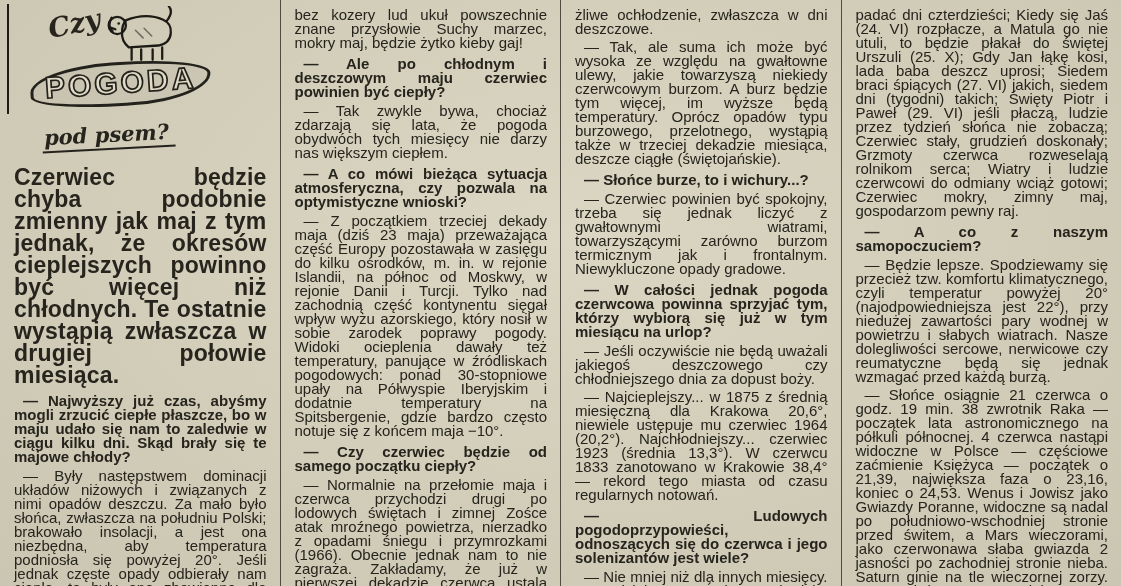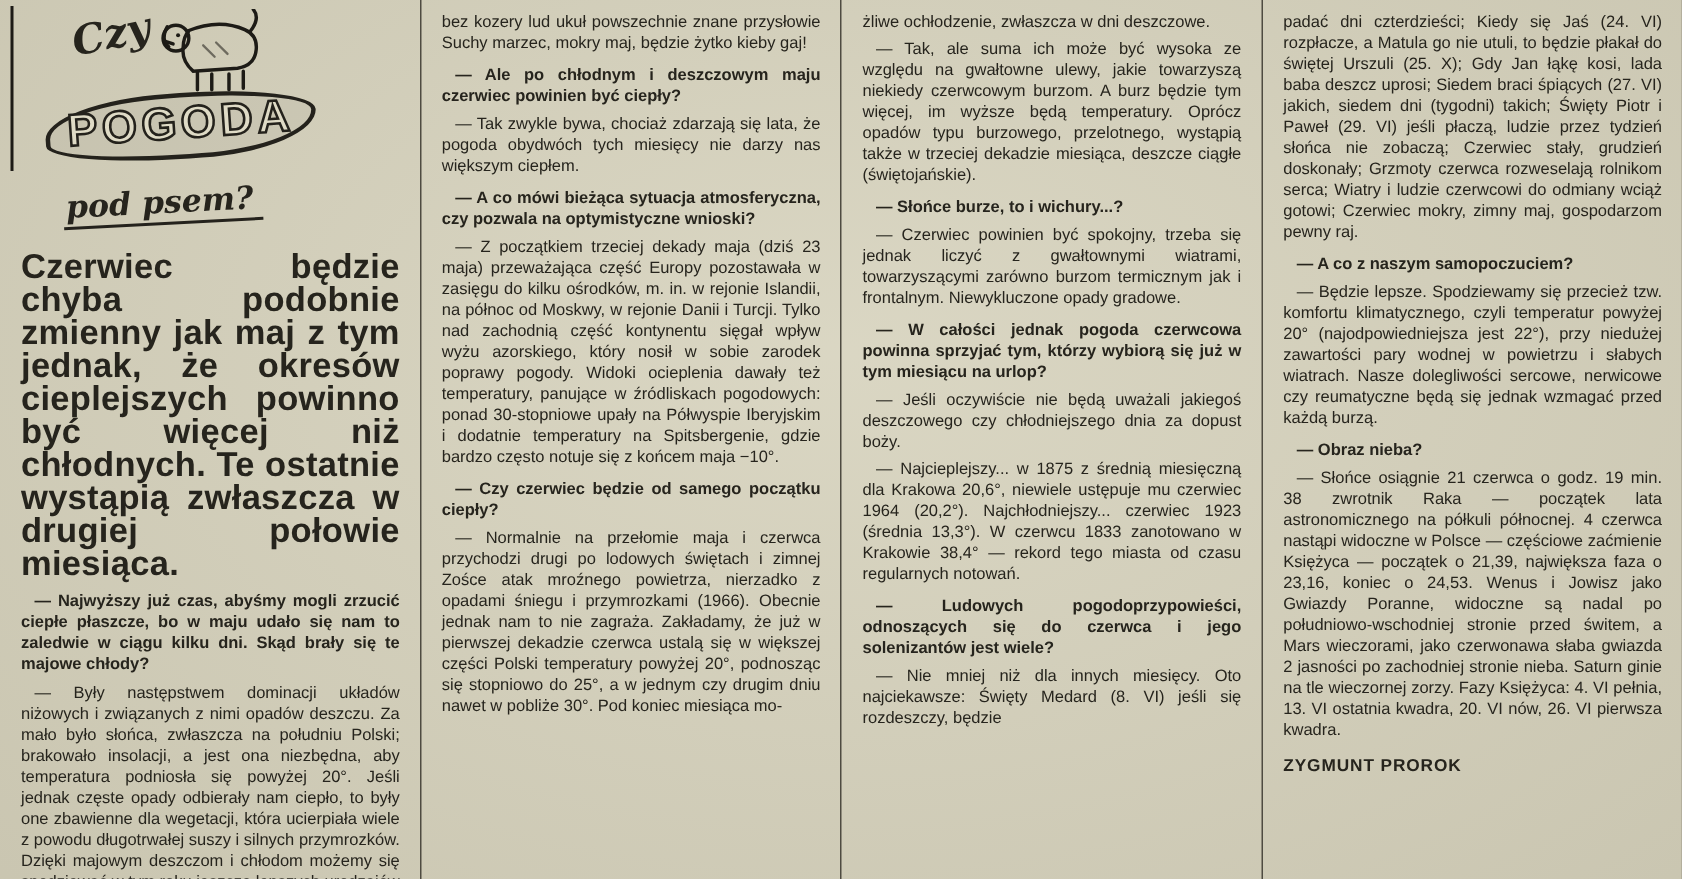--- a/index.html
+++ b/index.html
@@ -18,21 +18,21 @@
     position:absolute; left:7px; top:4px; width:2px; height:110px;
     background:#1d1b16;
   }
   .col {
     flex:1 1 0;
     box-sizing:border-box;
     padding:8px 13px 6px 14px;
     overflow:hidden;
   }
   .col + .col { border-left:1px solid #4e4b41; }
-  p { margin:0 0 4px 0; font-size:11px; line-height:14px; text-align:justify; }
+  p { margin:0 0 4px 0; font-size:15px; line-height:14px; text-align:justify; }
   .q { font-weight:bold; margin-top:7px; margin-bottom:5px; text-indent:9px; }
   .a { text-indent:9px; }
   .cont { text-indent:0; margin-top:0; }
   .lead {
     font-size:23px; line-height:22px; font-weight:bold;
     margin:8px 0 8px 0; letter-spacing:.2px; text-align:justify;
   }
   .sig { font-weight:bold; text-align:left; margin-top:10px; letter-spacing:.6px; font-size:11.5px; }
 
   
@@ -113,17 +113,16 @@
     <p class="a">— Jeśli oczywiście nie będą uważali jakiegoś deszczowego czy chłodniejszego dnia za dopust boży.</p>
     <p class="a">— Najcieplejszy... w 1875 z średnią miesięczną dla Krakowa 20,6°, niewiele ustępuje mu czerwiec 1964 (20,2°). Najchłodniejszy... czerwiec 1923 (średnia 13,3°). W czerwcu 1833 zanotowano w Krakowie 38,4° — rekord tego miasta od czasu regularnych notowań.</p>
     <p class="q">— Ludowych pogodoprzypowieści, odnoszących się do czerwca i jego solenizantów jest wiele?</p>
     <p class="a">— Nie mniej niż dla innych miesięcy. Oto najciekawsze: Święty Medard (8. VI) jeśli się rozdeszczy, będzie</p>
   </div>
 
   <div class="col">
     <p class="a cont">padać dni czterdzieści; Kiedy się Jaś (24. VI) rozpłacze, a Matula go nie utuli, to będzie płakał do świętej Urszuli (25. X); Gdy Jan łąkę kosi, lada baba deszcz uprosi; Siedem braci śpiących (27. VI) jakich, siedem dni (tygodni) takich; Święty Piotr i Paweł (29. VI) jeśli płaczą, ludzie przez tydzień słońca nie zobaczą; Czerwiec stały, grudzień doskonały; Grzmoty czerwca rozweselają rolnikom serca; Wiatry i ludzie czerwcowi do odmiany wciąż gotowi; Czerwiec mokry, zimny maj, gospodarzom pewny raj.</p>
     <p class="q">— A co z naszym samopoczuciem?</p>
     <p class="a">— Będzie lepsze. Spodziewamy się przecież tzw. komfortu klimatycznego, czyli temperatur powyżej 20° (najodpowiedniejsza jest 22°), przy niedużej zawartości pary wodnej w powietrzu i słabych wiatrach. Nasze dolegliwości sercowe, nerwicowe czy reumatyczne będą się jednak wzmagać przed każdą burzą.</p>
-    <p class="q">— Obraz nieba?</p>
     <p class="a">— Słońce osiągnie 21 czerwca o godz. 19 min. 38 zwrotnik Raka — początek lata astronomicznego na półkuli północnej. 4 czerwca nastąpi widoczne w Polsce — częściowe zaćmienie Księżyca — początek o 21,39, największa faza o 23,16, koniec o 24,53. Wenus i Jowisz jako Gwiazdy Poranne, widoczne są nadal po południowo-wschodniej stronie przed świtem, a Mars wieczorami, jako czerwonawa słaba gwiazda 2 jasności po zachodniej stronie nieba. Saturn ginie na tle wieczornej zorzy. Fazy Księżyca: 4. VI pełnia, 13. VI ostatnia kwadra, 20. VI nów, 26. VI pierwsza kwadra.</p>
     <p class="sig">ZYGMUNT PROROK</p>
   </div>
 </div>
 
 </body></html>

